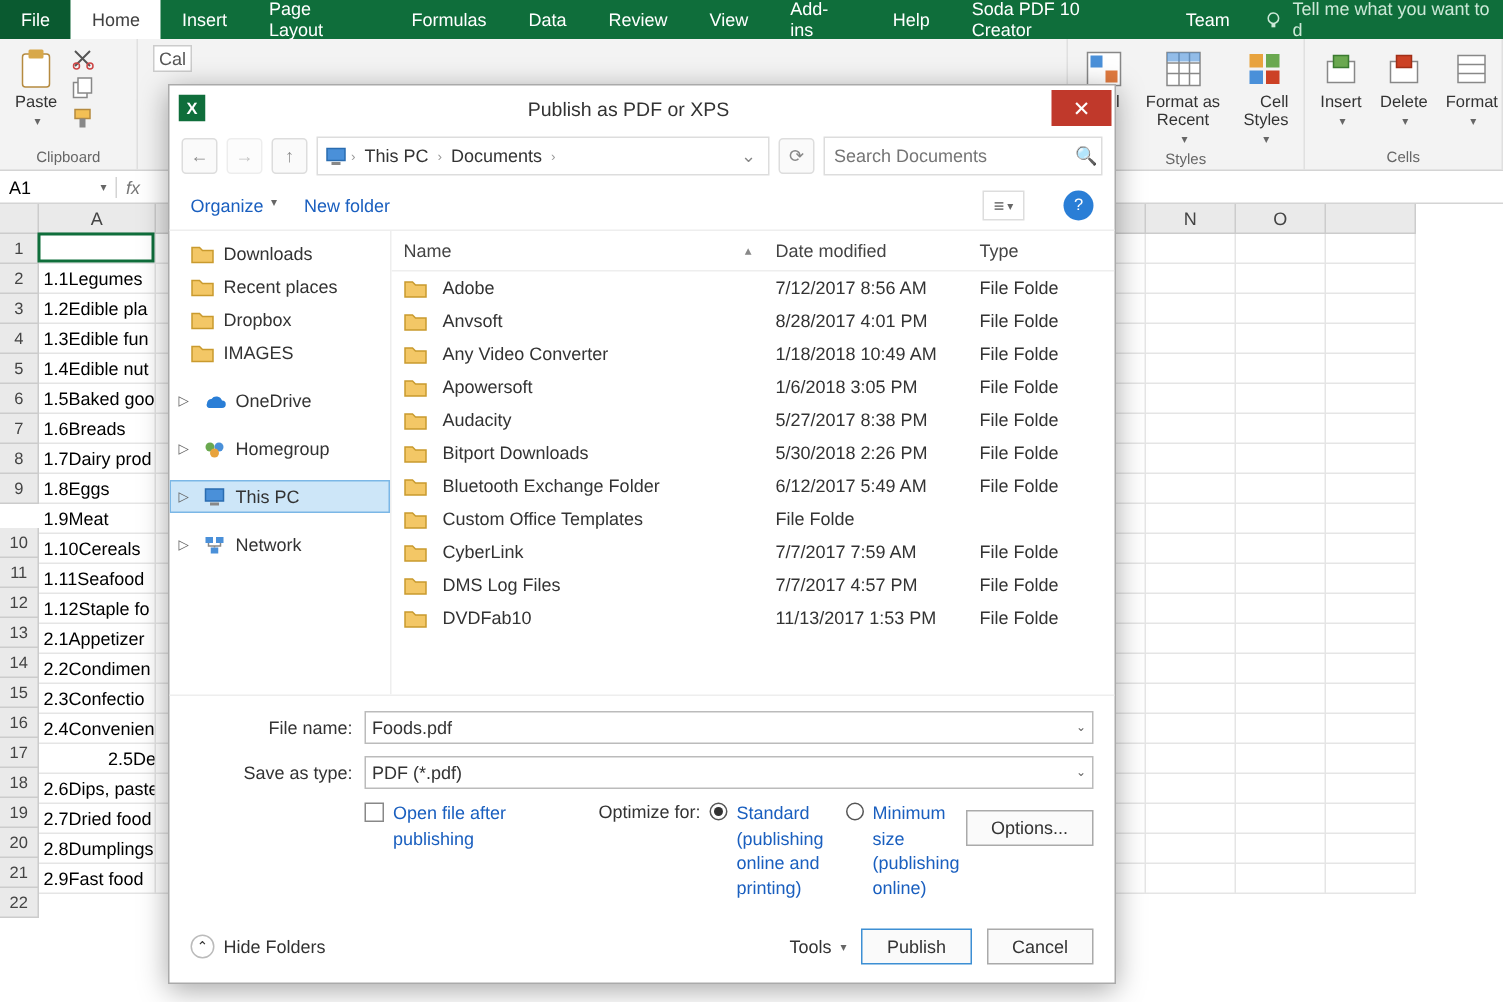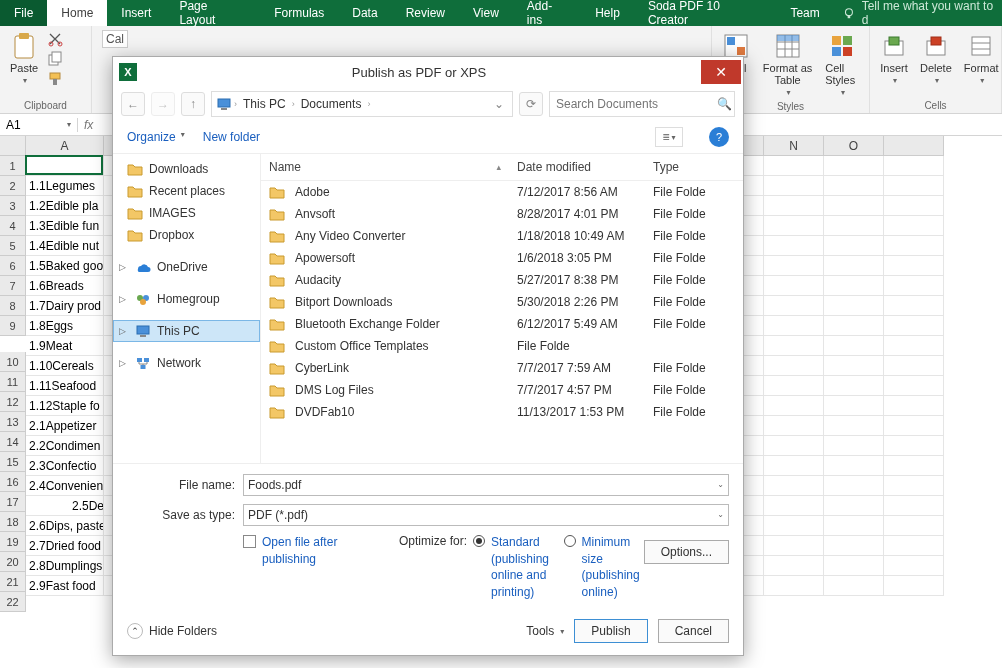--- a/index.html
+++ b/index.html
@@ -190,33 +190,33 @@
         <span class="icon-box">
             <svg width="26" height="26">
               <rect x="2" y="2" width="22" height="22" fill="#fff" stroke="#888"></rect>
               <line x1="2" y1="9" x2="24" y2="9" stroke="#888"></line>
               <line x1="2" y1="16" x2="24" y2="16" stroke="#888"></line>
               <line x1="10" y1="2" x2="10" y2="24" stroke="#888"></line>
               <line x1="17" y1="2" x2="17" y2="24" stroke="#888"></line>
               <rect x="2" y="2" width="22" height="6" fill="#4a90d9" opacity="0.6"></rect>
             </svg>
           </span>
-        <span style="font-size:11px;line-height:1.1;text-align:center">Format as Table</span>
+        <span style="font-size:11px;line-height:1.1;text-align:center">Format as Recent</span>
           <span class="drop-arrow">▾</span>
       </div>
       <div class="big-btn">
         <span class="icon-box">
             <svg width="26" height="26">
               <rect x="3" y="3" width="9" height="9" fill="#e8a33d"></rect>
               <rect x="14" y="3" width="9" height="9" fill="#6aa84f"></rect>
               <rect x="3" y="14" width="9" height="9" fill="#4a90d9"></rect>
               <rect x="14" y="14" width="9" height="9" fill="#cc4125"></rect>
             </svg>
           </span>
-        <span style="font-size:11px;line-height:1.1;text-align:left">Cell Styles</span>
+        <span style="font-size:11px;line-height:1.1;text-align:right">Cell Styles</span>
           <span class="drop-arrow">▾</span>
       </div>
     </div>
     <div class="ribbon-group-label">Styles</div>
   </div>
   <div class="ribbon-group" style="width:132px">
     <div class="ribbon-group-body">
       <div class="big-btn">
         <span class="icon-box">
             <svg width="22" height="22">
@@ -754,29 +754,29 @@
             </svg>
           </span>
           <span>Recent places</span>
         </div>
         <div class="tree-item">
           <span class="tree-icn">
             <svg width="16" height="14">
               <path d="M1 3 h5 l2 2 h7 v8 h-14 z" fill="#f3c766" stroke="#c99a2e"></path>
             </svg>
           </span>
-          <span>IMAGES</span>
+          <span>Dropbox</span>
         </div>
         <div class="tree-item">
           <span class="tree-icn">
             <svg width="16" height="14">
               <path d="M1 3 h5 l2 2 h7 v8 h-14 z" fill="#f3c766" stroke="#c99a2e"></path>
             </svg>
           </span>
-          <span>Dropbox</span>
+          <span>IMAGES</span>
         </div>
         <div class="tree-item group">
           <span class="tree-exp">▷</span>
           <span class="tree-icn">
             <svg width="16" height="14">
               <path d="M3 9 a3 3 0 0 1 3-3 a4 4 0 0 1 7 1 a2.5 2.5 0 0 1 0 5 h-8 a2 2 0 0 1-2-3z" fill="#2a7ed6"></path>
             </svg>
           </span>
           <span>OneDrive</span>
         </div>

